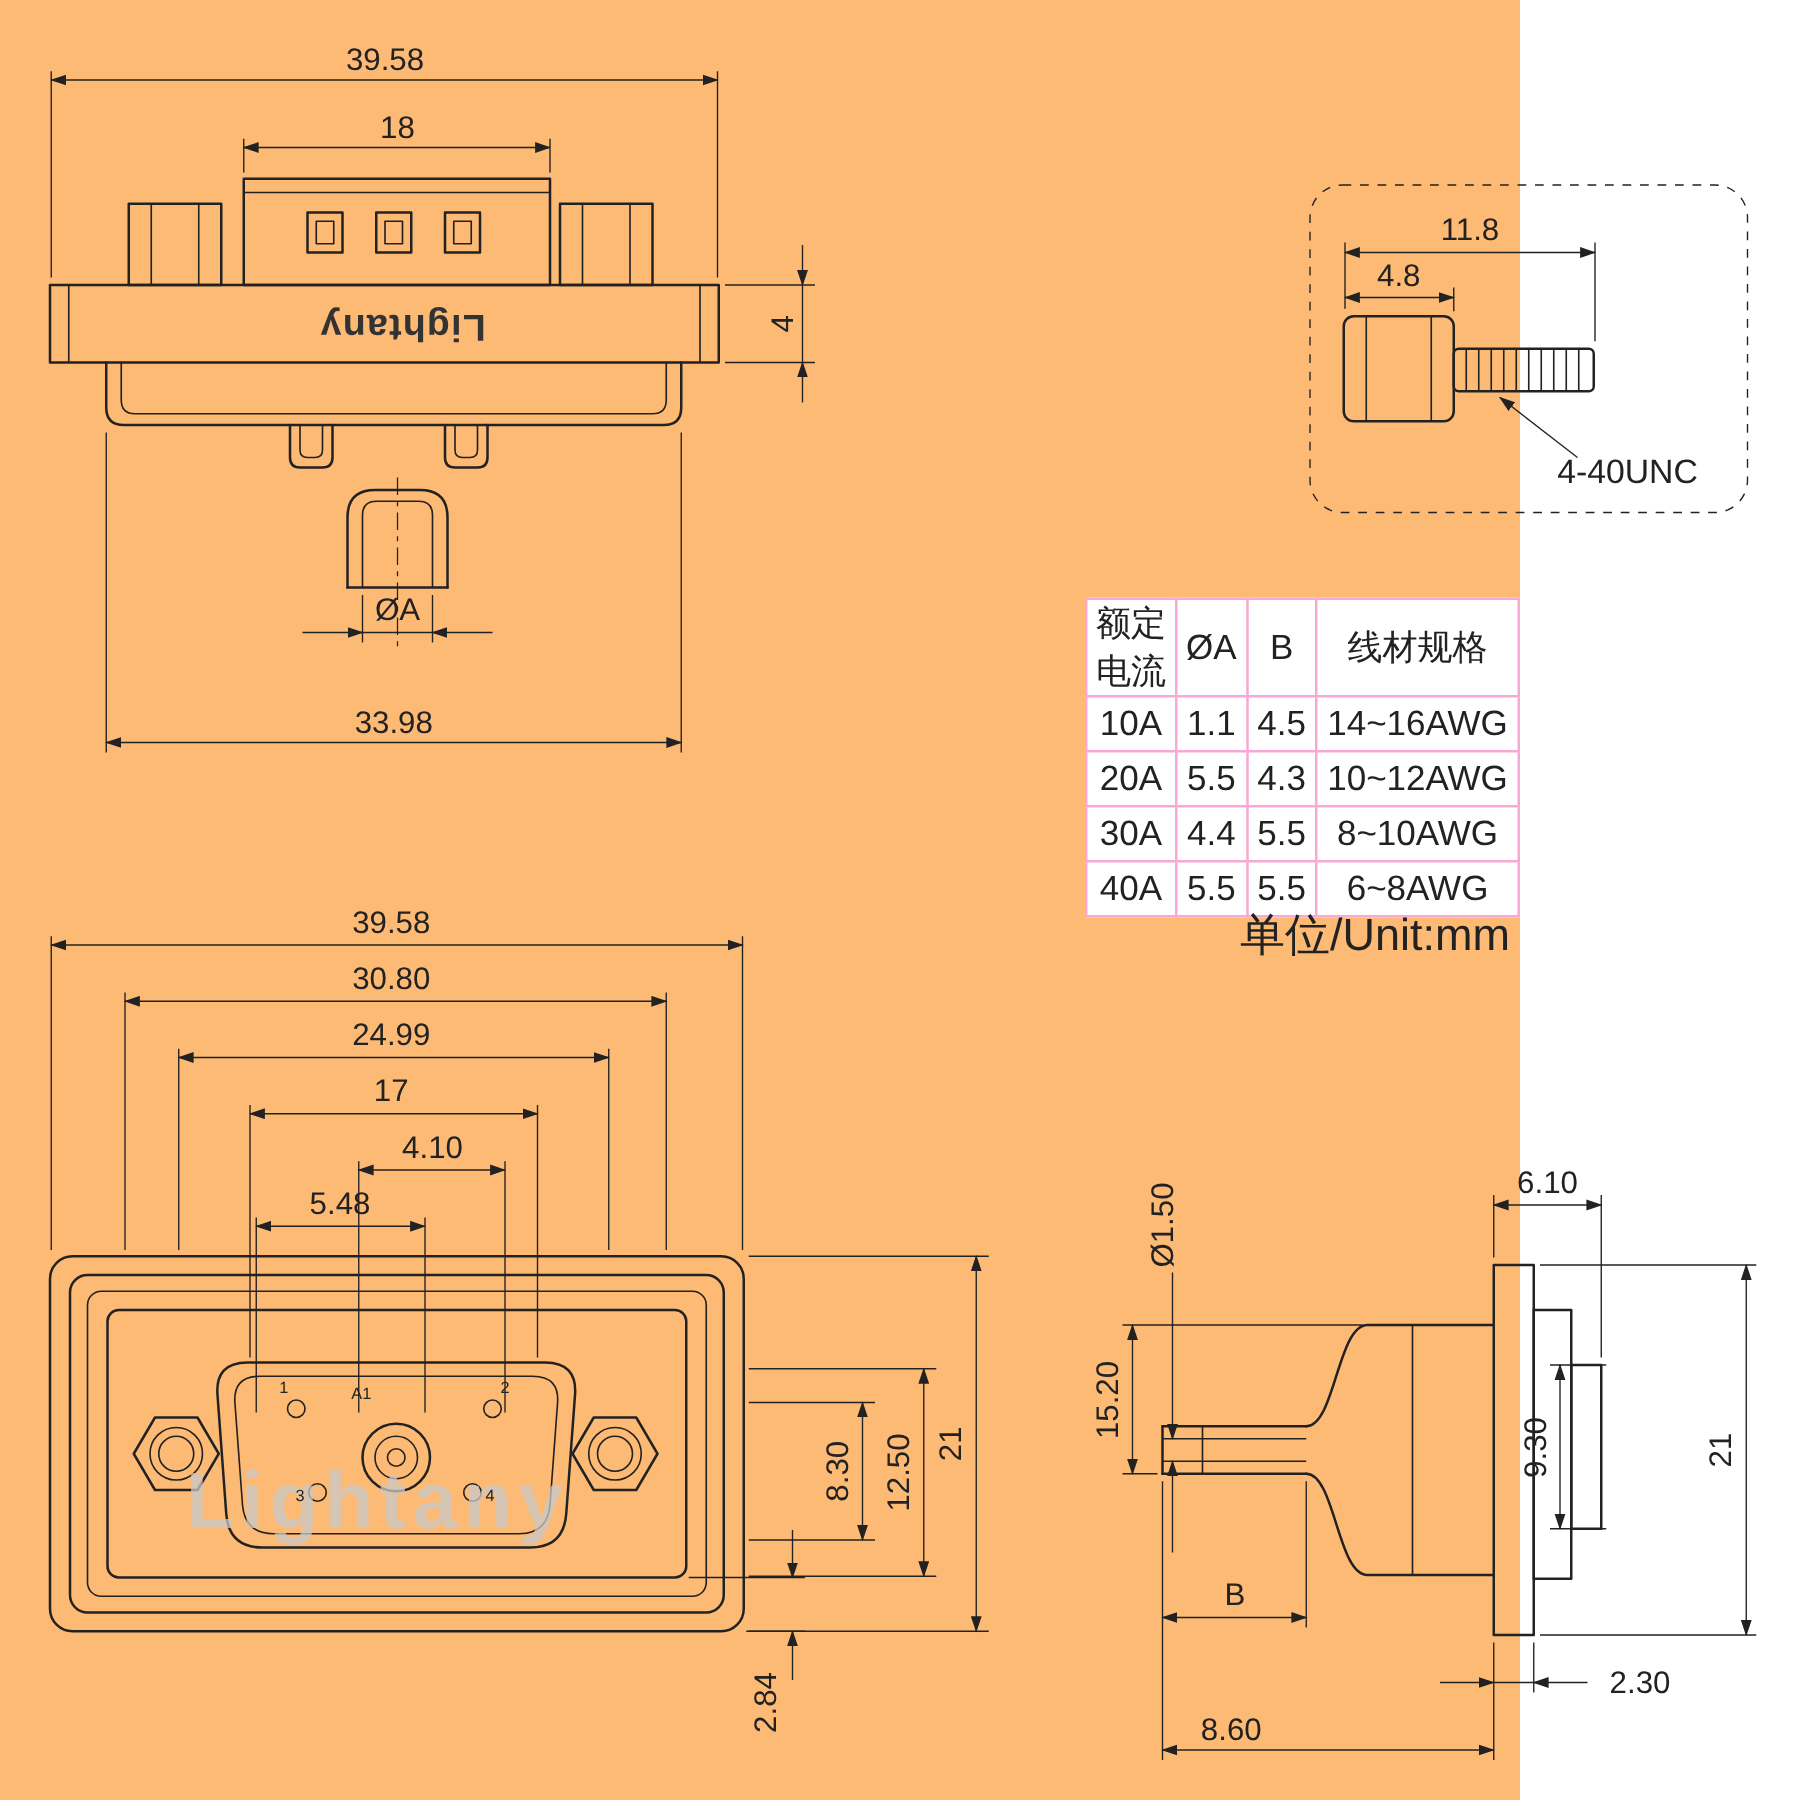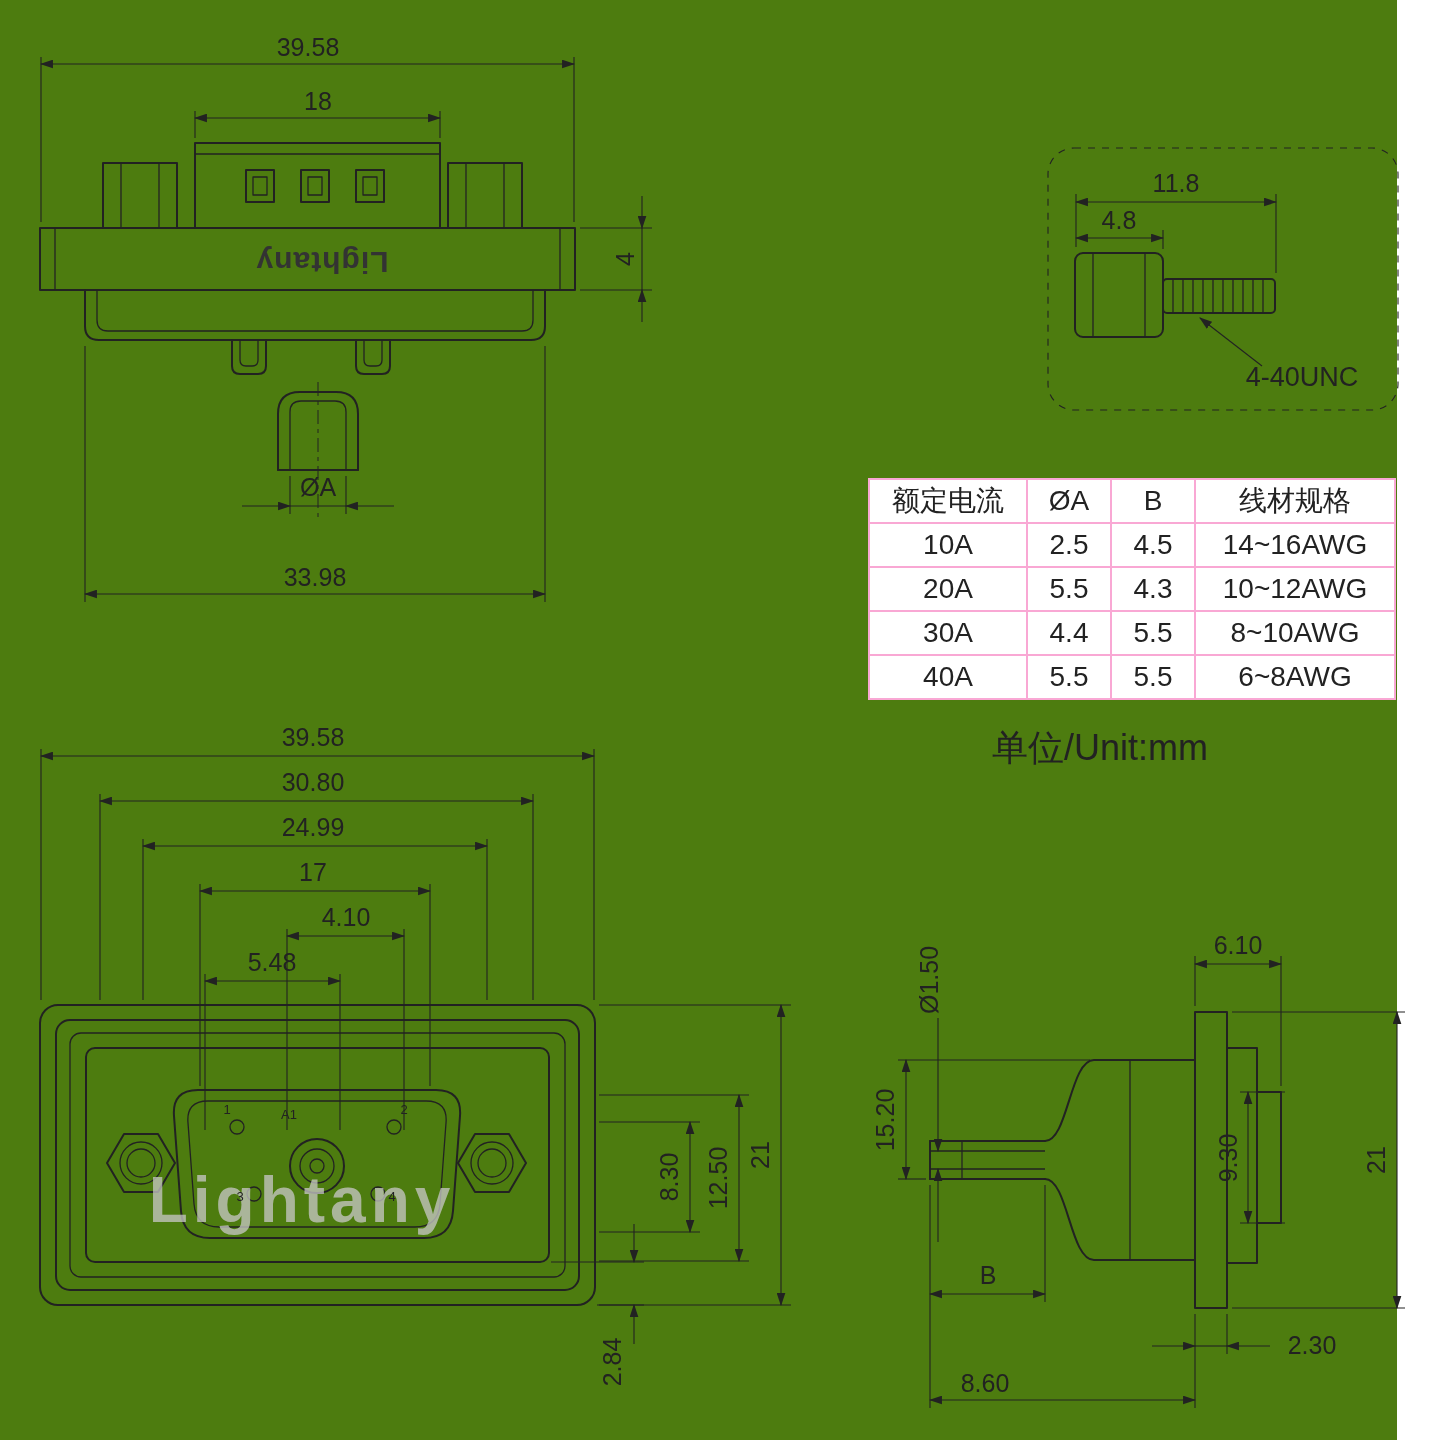--- a/index.html
+++ b/index.html
@@ -1,18 +1,18 @@
 <!DOCTYPE html>
 <html><head>
 <meta charset="utf-8">
 <style>
   * { margin:0; padding:0; box-sizing:border-box; }
   html,body { width:1440px; height:1440px; background:#fff; overflow:hidden;
               font-family:"Liberation Sans", sans-serif; color:#222; }
-  .stage { position:relative; width:1397px; height:1440px; background:#4d7c0f; }
+  .stage { position:relative; width:1216px; height:1440px; background:#fdba74; }
   svg.drawing { position:absolute; left:0; top:0; }
   svg text { font-family:"Liberation Sans", sans-serif; fill:#222; }
   .s2 { fill:none; stroke:#222; stroke-width:2; stroke-linejoin:round; stroke-linecap:round; }
   .s1 { fill:none; stroke:#222; stroke-width:1.3; stroke-linejoin:round; }
   .dim { fill:none; stroke:#222; stroke-width:1.1; }
   .dash { stroke-dasharray:7 7; }
   .cl { fill:none; stroke:#222; stroke-width:1; stroke-dasharray:14 5 4 5; }
   .t25 { font-size:25px; }
   .t27 { font-size:27px; }
   .t13 { font-size:13px; }
@@ -253,21 +253,21 @@
 <table class="spec-table">
   <tbody>
         <tr>
     <th class="c1">额定电流</th>
     <th class="c2">ØA</th>
     <th class="c3">B</th>
     <th class="c4">线材规格</th>
   </tr>
   <tr>
     <td>10A</td>
-    <td>2.5</td>
+    <td>1.1</td>
     <td>4.5</td>
     <td>14~16AWG</td>
   </tr>
   <tr>
     <td>20A</td>
     <td>5.5</td>
     <td>4.3</td>
     <td>10~12AWG</td>
   </tr>
   <tr>

